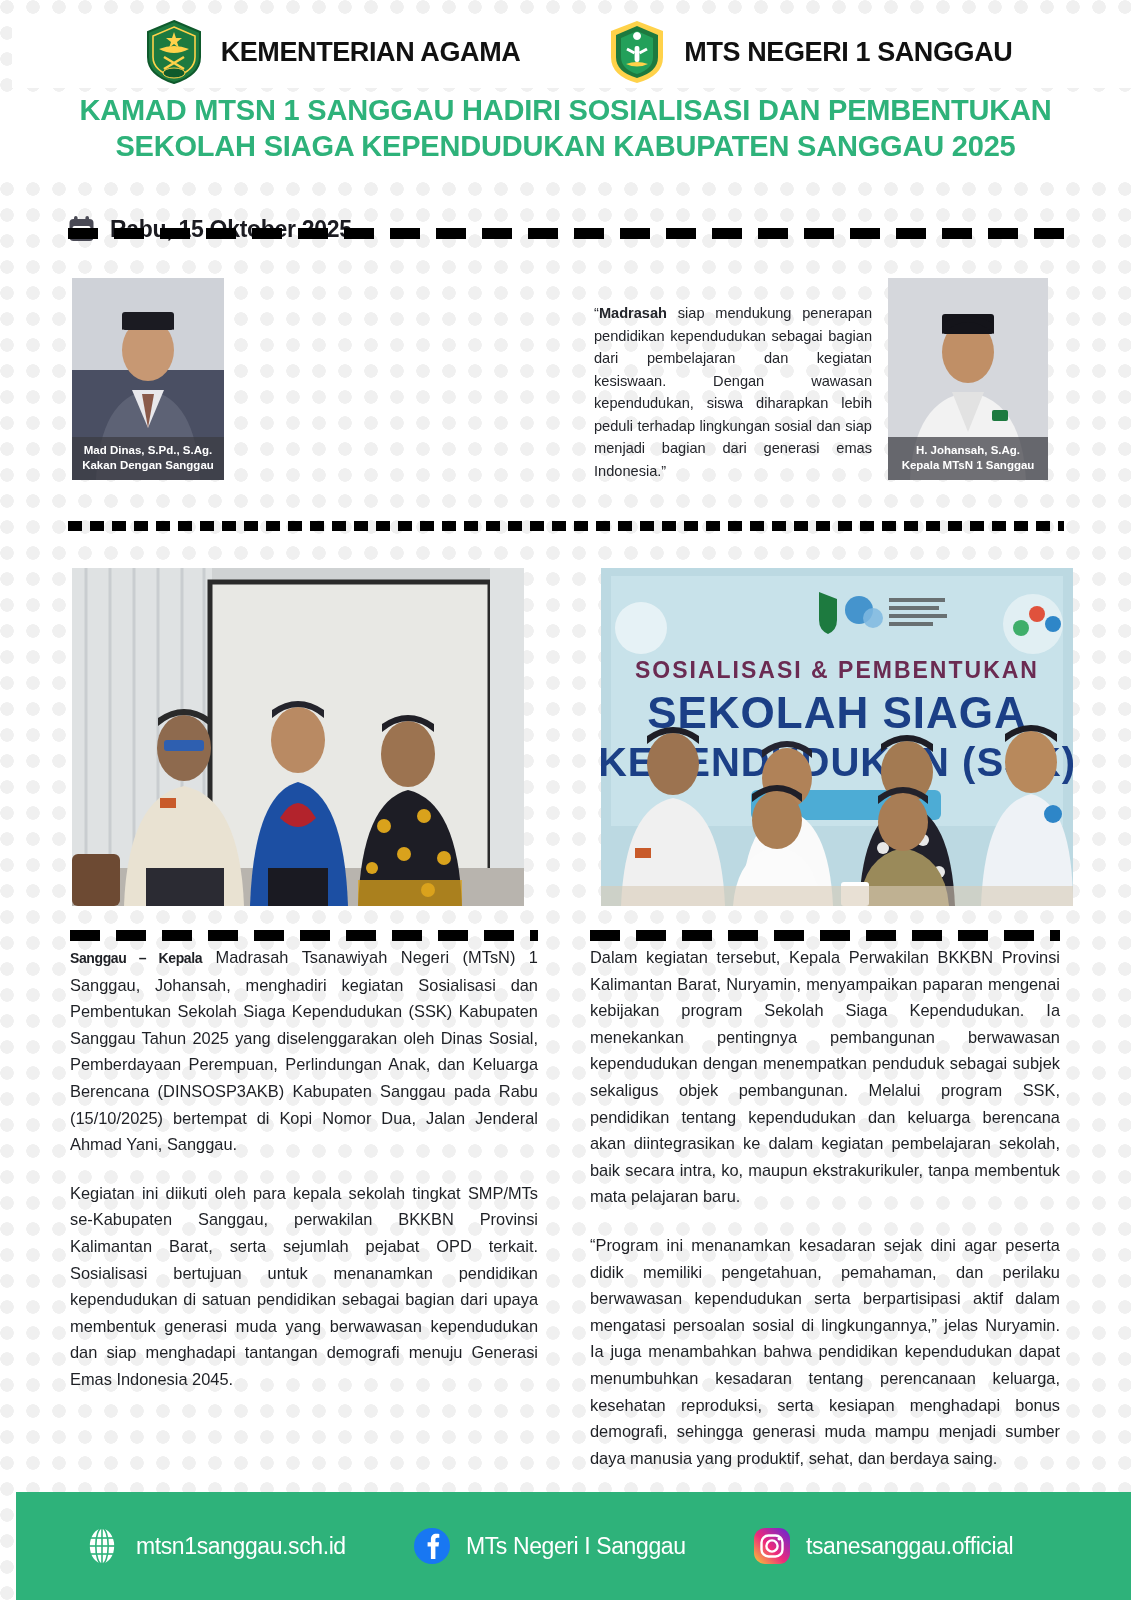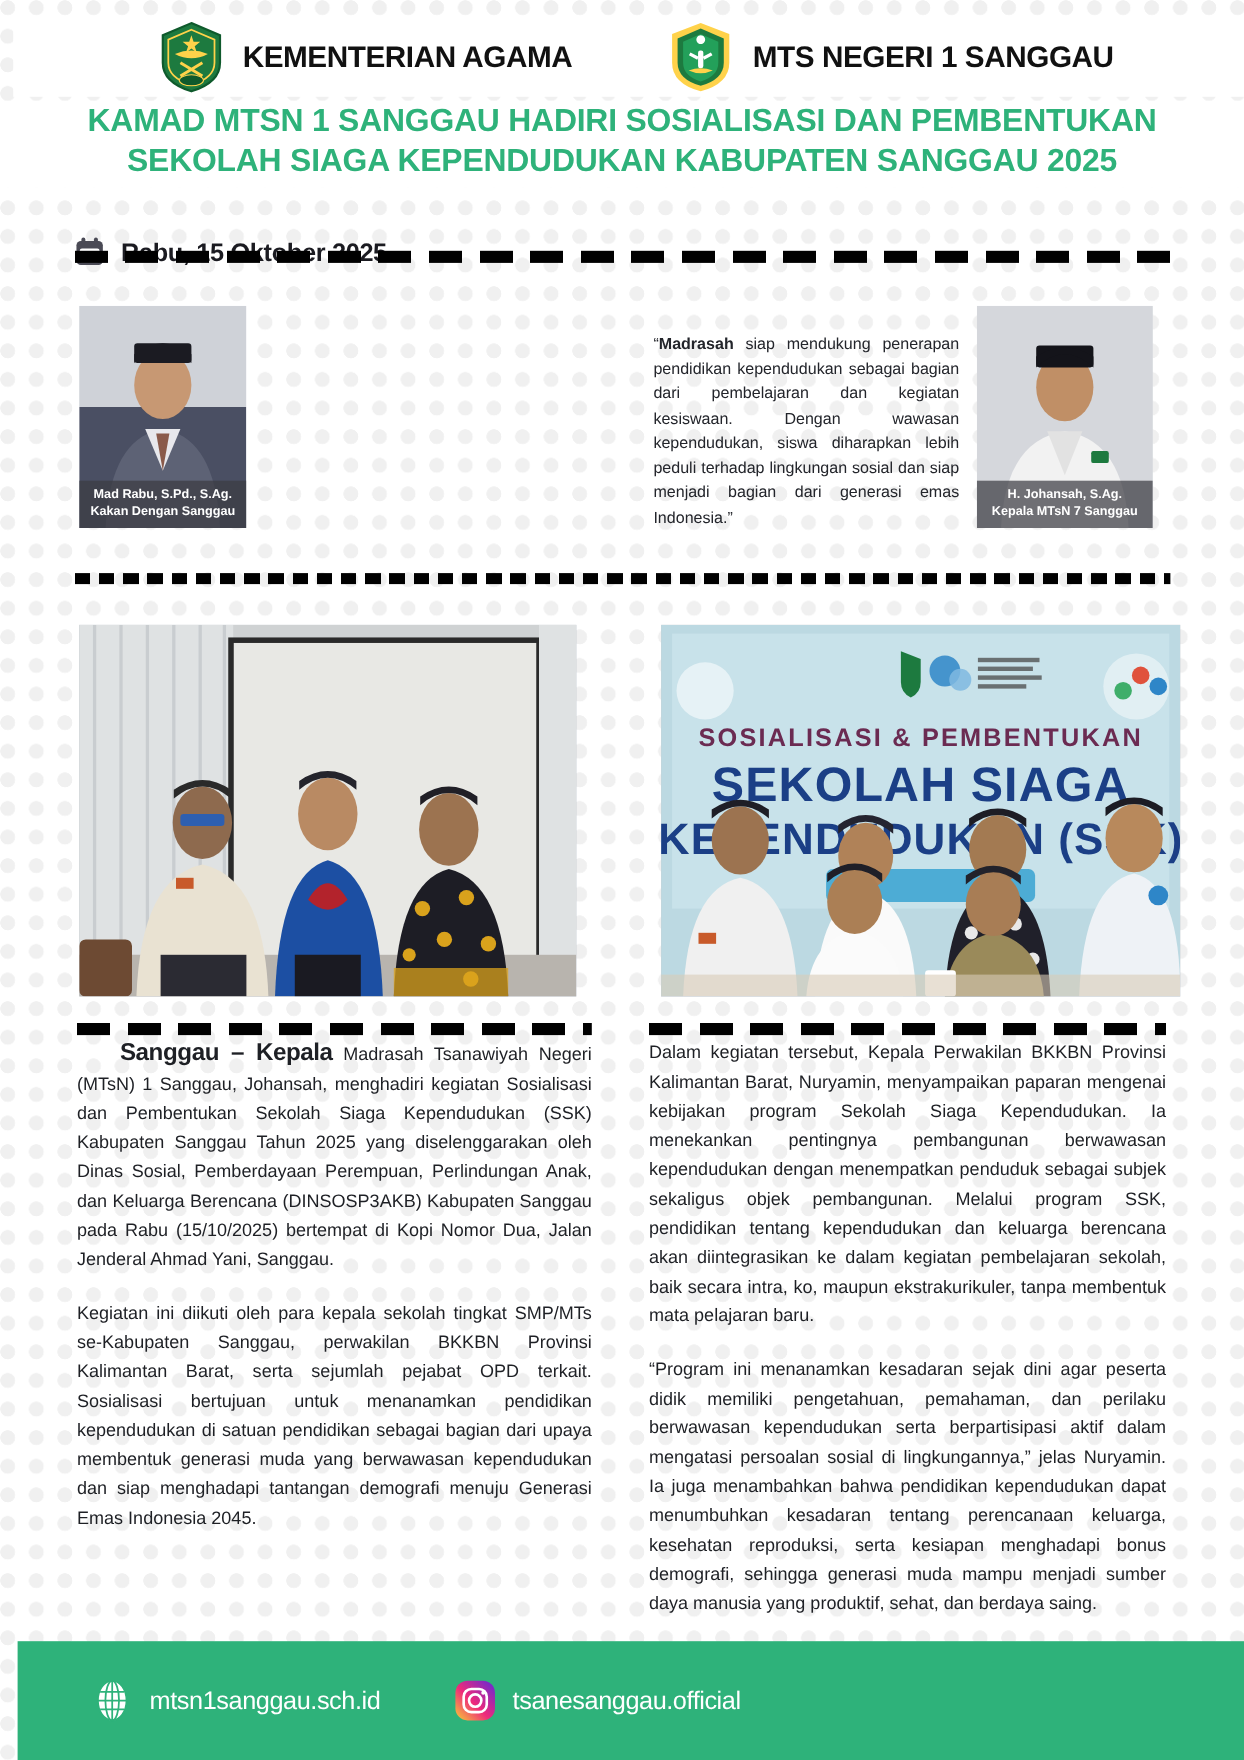--- a/index.html
+++ b/index.html
@@ -169,24 +169,23 @@
 
   .para {
     font-size: 16.4px;
     line-height: 26.6px;
     color: #1e2025;
     text-align: justify;
     text-align-last: left;
     margin-bottom: 22px;
   }
   .para .lead {
-    font-size: 22px;
+    font-size: 14px;
     font-weight: bold;
     letter-spacing: -0.4px;
-    margin-left: 39px;
   }
 
   
   .footer {
     position: absolute;
     left: 16px;
     bottom: 0;
     width: 1131px;
     height: 108px;
     background: #2eb27a;
@@ -282,40 +281,40 @@
         <rect y="92" width="152" height="110" fill="#4a4f63"></rect>
         <path d="M24 202 Q28 120 76 112 Q124 120 128 202 Z" fill="#5d6275"></path>
         <path d="M60 112 L76 150 L92 112 Z" fill="#e8e8ec"></path>
         <path d="M70 116 L76 150 L82 116 Z" fill="#8a5a4a"></path>
         <ellipse cx="76" cy="72" rx="26" ry="31" fill="#c79873"></ellipse>
         <path d="M50 52 Q76 28 102 52 L102 44 Q76 24 50 44 Z" fill="#1b1b22"></path>
         <rect x="50" y="34" width="52" height="18" rx="3" fill="#1b1b22"></rect>
       </svg>
     </span>
     <div class="caption">
-      <span class="cname">Mad Rabu, S.Pd., S.Ag.</span>
+      <span class="cname">Mad Dinas, S.Pd., S.Ag.</span>
       <span class="crole">Kakan Dengan Sanggau</span>
     </div>
   </div>
 
   <div class="portrait" id="portrait-right">
     <span class="portrait-photo">
       <svg viewBox="0 0 160 202" width="160" height="202" preserveAspectRatio="none">
         <rect width="160" height="202" fill="#d5d7dc"></rect>
         <path d="M22 202 Q26 122 80 114 Q134 122 138 202 Z" fill="#f2f2f2"></path>
         <path d="M64 114 L80 154 L96 114 Z" fill="#e2e2e2"></path>
         <rect x="104" y="132" width="16" height="11" rx="2" fill="#1d7a3f"></rect>
         <ellipse cx="80" cy="74" rx="26" ry="31" fill="#c08f66"></ellipse>
         <rect x="54" y="36" width="52" height="20" rx="3" fill="#14141a"></rect>
         <path d="M54 56 Q80 32 106 56 L106 46 Q80 30 54 46 Z" fill="#14141a"></path>
       </svg>
     </span>
     <div class="caption">
       <span class="cname">H. Johansah, S.Ag.</span>
-      <span class="crole">Kepala MTsN 7 Sanggau</span>
+      <span class="crole">Kepala MTsN 1 Sanggau</span>
     </div>
   </div>
 
   <div class="quote-box">
     <p class="quote-text"><span>“</span><b>Madrasah</b><span> siap mendukung penerapan pendidikan kependudukan sebagai bagian dari pembelajaran dan kegiatan kesiswaan. Dengan wawasan kependudukan, siswa diharapkan lebih peduli terhadap lingkungan sosial dan siap menjadi bagian dari generasi emas Indonesia.”</span></p>
   </div>
 
   <div class="photo-main" id="photo-main-left">
     <svg viewBox="0 0 452 338" width="452" height="338" preserveAspectRatio="none">
       <rect width="452" height="338" fill="#cfd2d3"></rect>
@@ -444,20 +443,29 @@
             <line x1="7" y1="20" x2="33" y2="20"></line>
             <line x1="9" y1="12" x2="31" y2="12"></line>
             <line x1="9" y1="28" x2="31" y2="28"></line>
             <line x1="20" y1="2" x2="20" y2="38"></line>
           </g>
         </svg>
       </span>
       <span class="social-label">mtsn1sanggau.sch.id</span>
     </div>
 
+    <div class="social" id="social-fb">
+      <span class="social-icon">
+        <svg viewBox="0 0 40 40" width="40" height="40">
+          <circle cx="20" cy="20" r="18" fill="#1877f2"></circle>
+          <path d="M23.4 20.6h3.1l.6-4.3h-3.7v-2.5c0-1.2.4-2 2.1-2h1.8V7.9c-.9-.1-1.9-.2-3-.2-3.3 0-5.4 2-5.4 5.6v3h-3.3v4.3h3.3V33h4.5z" fill="#ffffff"></path>
+        </svg>
+      </span>
+      <span class="social-label">MTs Negeri I Sanggau</span>
+    </div>
 
     <div class="social" id="social-ig">
       <span class="social-icon">
         <svg viewBox="0 0 40 40" width="40" height="40">
           <defs>
             <linearGradient id="iggrad" x1="0%" y1="100%" x2="100%" y2="0%">
               <stop offset="0%" stop-color="#f9ce34"></stop>
               <stop offset="45%" stop-color="#ee2a7b"></stop>
               <stop offset="100%" stop-color="#6228d7"></stop>
             </linearGradient>

